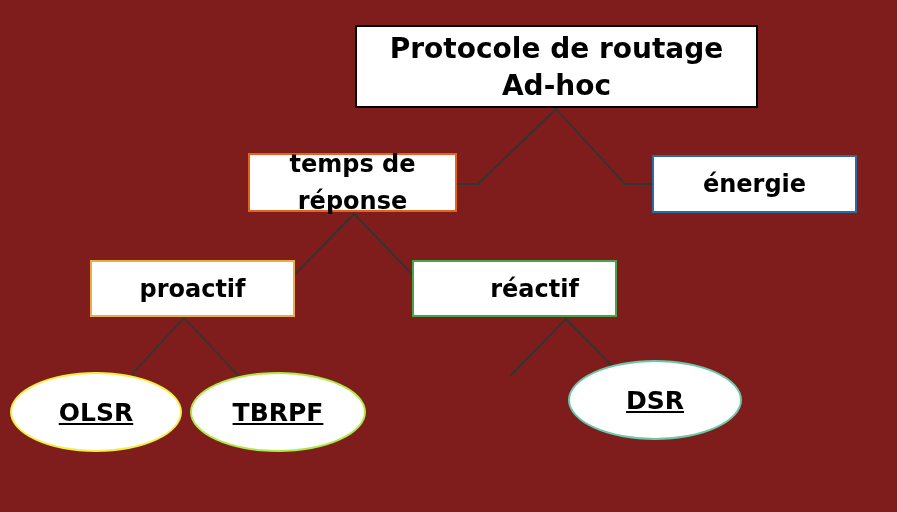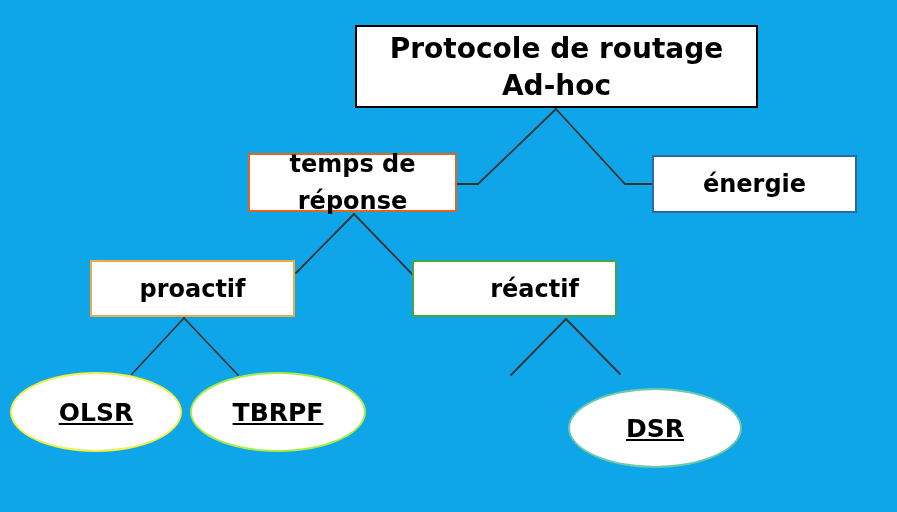--- a/index.html
+++ b/index.html
@@ -1,20 +1,20 @@
 <!DOCTYPE html>
 <html><head>
 <meta charset="utf-8">
 <style>
   html, body { margin: 0; padding: 0; background: #ffffff; }
   .canvas {
     position: relative;
     width: 897px;
     height: 512px;
-    background: #0ea5e9;
+    background: #7f1d1d;
     font-family: "DejaVu Sans", sans-serif;
     overflow: hidden;
   }
   svg.edges {
     position: absolute;
     left: 0; top: 0;
     width: 897px; height: 512px;
     pointer-events: none;
   }
   .node {
@@ -32,21 +32,21 @@
   .node .label { white-space: pre-line; }
   .rect-root   { left: 355px; top: 25px;  width: 403px; height: 83px; font-size: 28px; line-height: 37px; }
   .rect-temps  { left: 248px; top: 153px; width: 209px; height: 59px; font-size: 24px; line-height: 37px; }
   .rect-energie{ left: 652px; top: 155px; width: 205px; height: 58px; font-size: 24px; }
   .rect-proactif { left: 90px;  top: 260px; width: 205px; height: 57px; font-size: 24px; }
   .rect-reactif  { left: 412px; top: 260px; width: 205px; height: 57px; font-size: 24px; padding-left: 40px; }
   .ellipse { border-radius: 50%; text-decoration: underline; }
   .ell-olsr  { left: 10px;  top: 372px; width: 172px; height: 80px; font-size: 25px; }
   .ell-tbrpf { left: 190px; top: 372px; width: 176px; height: 80px; font-size: 25px; }
   .ell-aodv  { left: 388px; top: 372px; width: 174px; height: 80px; font-size: 25px; }
-  .ell-dsr   { left: 568px; top: 388px; width: 174px; height: 80px; font-size: 25px; }
+  .ell-dsr   { left: 568px; top: 360px; width: 174px; height: 80px; font-size: 25px; }
 </style>
 </head>
 <body>
 
 <div class="canvas">
 
   <svg class="edges" viewBox="0 0 897 512" fill="none" stroke-width="1.8" stroke-linecap="round">
     <polyline points="455,184 478,184 556,109" stroke="#333333"></polyline>
     <polyline points="556,109 625,184 652,184" stroke="#333333"></polyline>
     <polyline points="354,214 296,273" stroke="#333333"></polyline>

